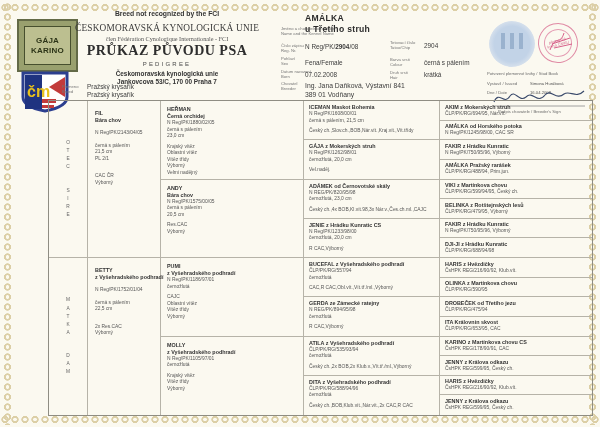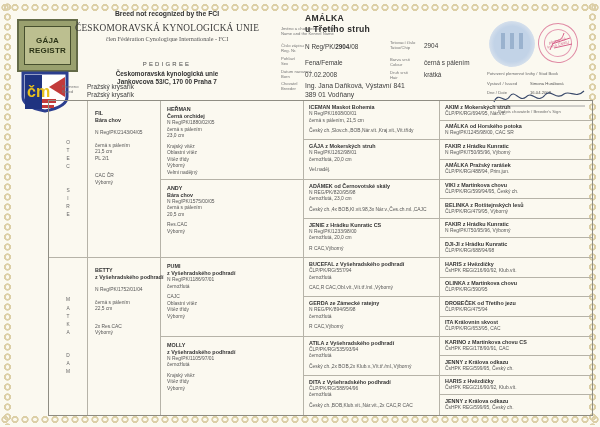--- a/index.html
+++ b/index.html
@@ -57,35 +57,36 @@
 
 <div class="page">
   <div class="bstrip bt"></div>
   <div class="bstrip bb"></div>
   <div class="bstrip bl"></div>
   <div class="bstrip br"></div>
 
   <div class="abs stampgreen">
     <div class="inner">
       <div>GÁJA</div>
-      <div>REGISTR</div>
+      <div>KARINO</div>
     </div>
   </div>
   <svg class="abs" style="left:21px;top:71px" width="48" height="42" viewBox="0 0 48 42">
     <path d="M2,2 h44 v24 q0,10 -22,14 q-22,-4 -22,-14 z" fill="#ffffff" stroke="#2c3f8f" stroke-width="3"></path>
     <rect x="4" y="4" width="17" height="34" fill="#1f3380"></rect>
     <path d="M44,6 L28,16 L44,26 z" fill="#c23b3b"></path>
     <rect x="21" y="28" width="14" height="4" fill="#c23b3b"></rect>
     <rect x="21" y="34" width="12" height="3" fill="#c23b3b"></rect>
     <text x="6" y="26" font-size="16" font-weight="bold" fill="#e8c11c" font-family="Liberation Sans, sans-serif">čm</text>
   </svg>
 
   <div class="abs hc fci">Breed not recognized by the FCI</div>
   <div class="abs hc org">ČESKOMORAVSKÁ KYNOLOGICKÁ UNIE</div>
   <div class="abs hc orgm">člen Fédération Cynologique Internationale - FCI</div>
+  <div class="abs hc title">PRŮKAZ PŮVODU PSA</div>
   <div class="abs hc pedg">PEDIGREE</div>
   <div class="abs hc uni1">Českomoravská kynologická unie</div>
   <div class="abs hc uni2">Jankovcova 53/C, 170 00 Praha 7</div>
 
   <div class="abs lbl" style="left:62px;top:84px">
     <div>Plemeno</div>
     <div>Breed</div>
   </div>
   <div class="abs breedtxt" style="left:87px;top:83px">
     <div>Pražský krysařík</div>

